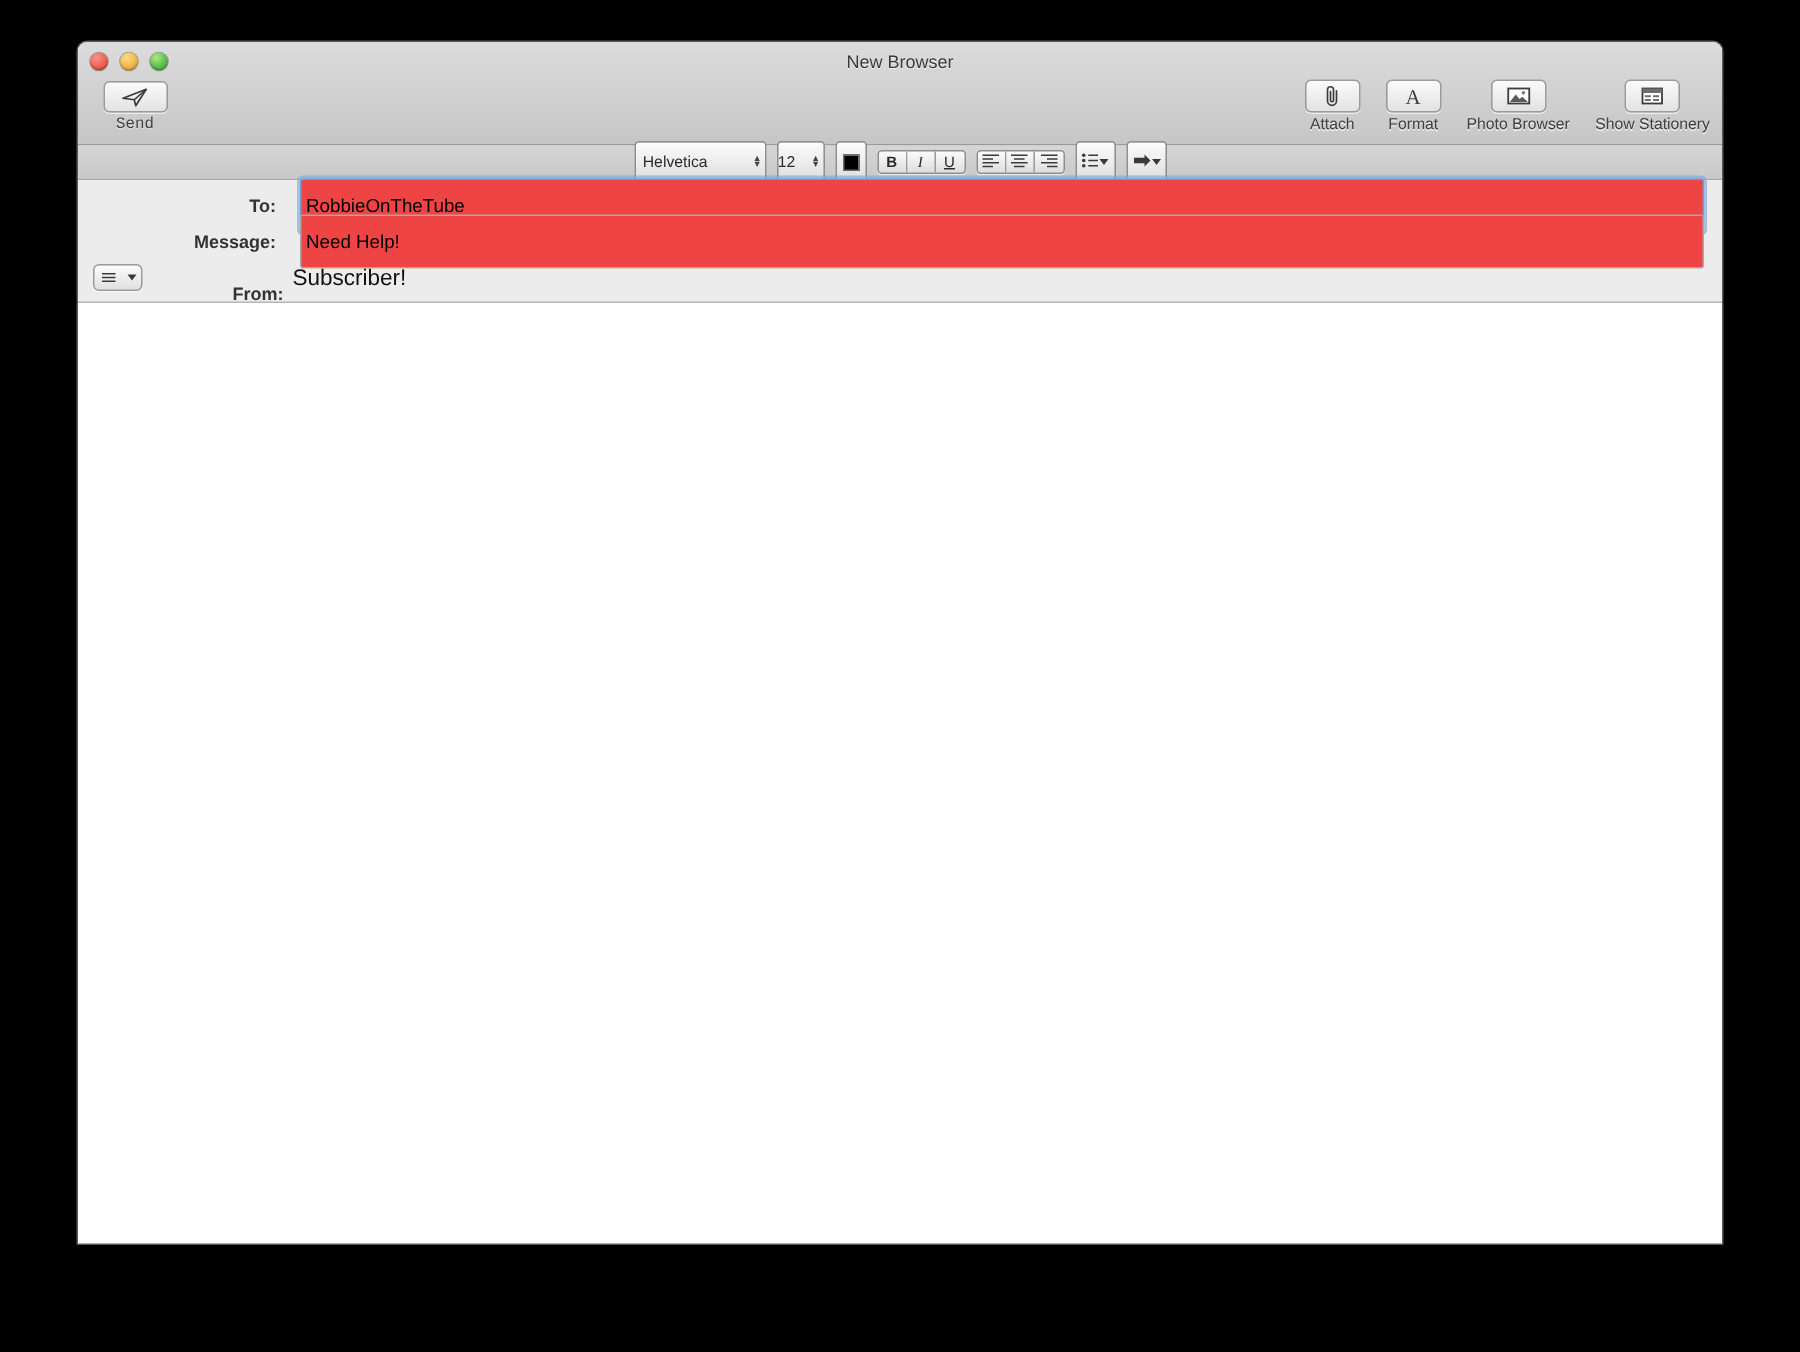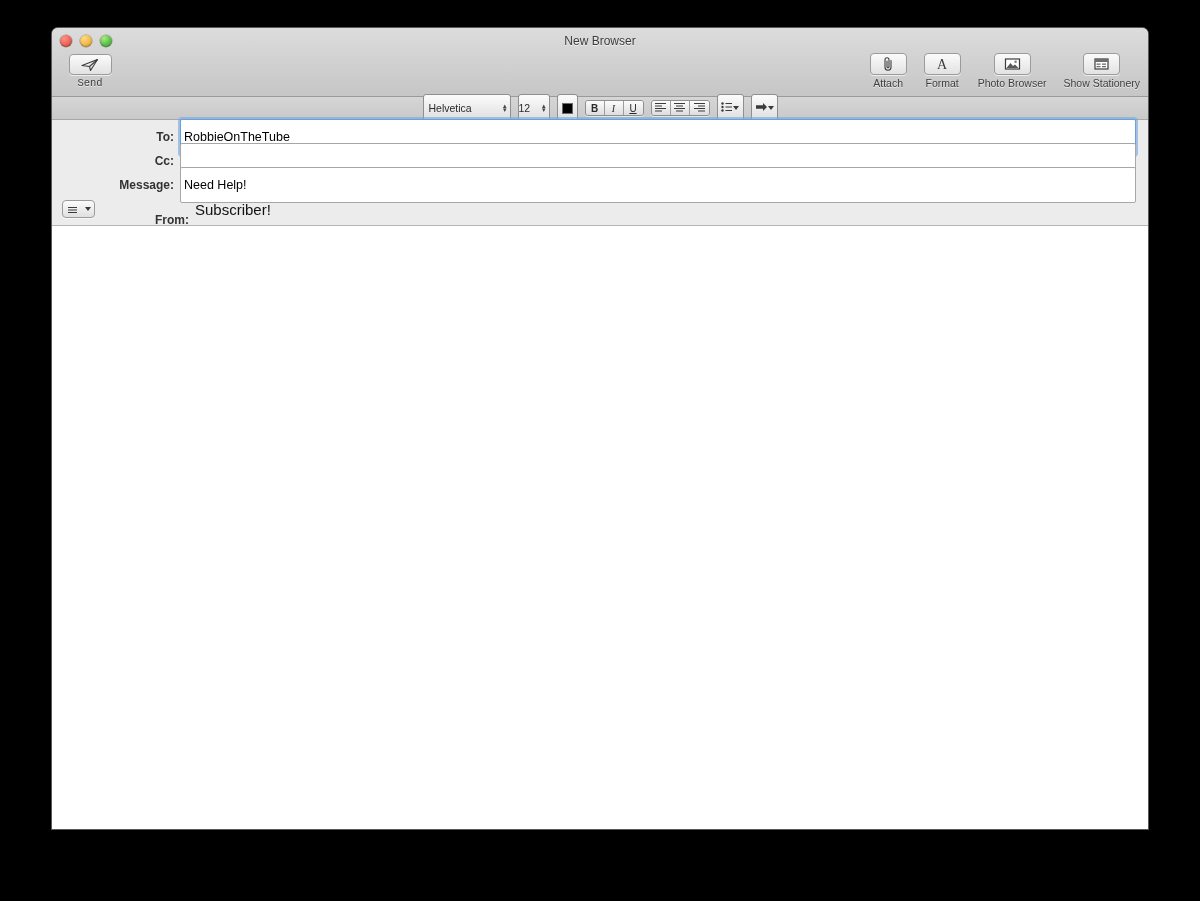--- a/index.html
+++ b/index.html
@@ -123,26 +123,26 @@
   
   #headers {
     position: relative;
     background: #ececec;
     padding: 7px 0 6px 0;
     border-bottom: 1px solid #b5b5b5;
   }
   .hrow { display: flex; align-items: center; height: 20px; margin-bottom: 4px; }
   .hrow:last-child { margin-bottom: 0; }
   .hlabel {
-    width: 128px; text-align: right; padding-right: 6px;
+    width: 148px; text-align: right; padding-right: 16px;
     font-size: 12px; font-weight: bold; color: #333;
   }
   .hfield {
     flex: 1; margin-right: 12px; height: 36px;
-    background: #ffffff; border: 1px solid #a7a7a7;
+    background: #ef4444; border: 1px solid #a7a7a7;
     border-radius: 2px;
     font-size: 12.5px; color: #000;
     padding: 0 3px; line-height: 18px;
     font-family: "Liberation Sans", sans-serif;
     outline: none;
   }
   .hfield.focused {
     border: 1px solid #6a9fd8;
     box-shadow: 0 0 0 2px rgba(120,170,225,.65);
   }
@@ -335,24 +335,20 @@
 
   </div>
 
   <div id="headers">
 
     <div class="hrow">
       <div class="hlabel">To:</div>
       <input class="hfield focused" type="text" value="RobbieOnTheTube" style="">
     </div>
 
-    <div class="hrow">
-      <div class="hlabel">Cc:</div>
-      <input class="hfield" type="text" value="" style="">
-    </div>
 
     <div class="hrow">
       <div class="hlabel">Message:</div>
       <input class="hfield" type="text" value="Need Help!" style="">
     </div>
 
     <div class="hrow" id="from-row">
       <div id="headers-menu-btn">
         <span>
           <svg width="11" height="8" viewBox="0 0 11 8">

